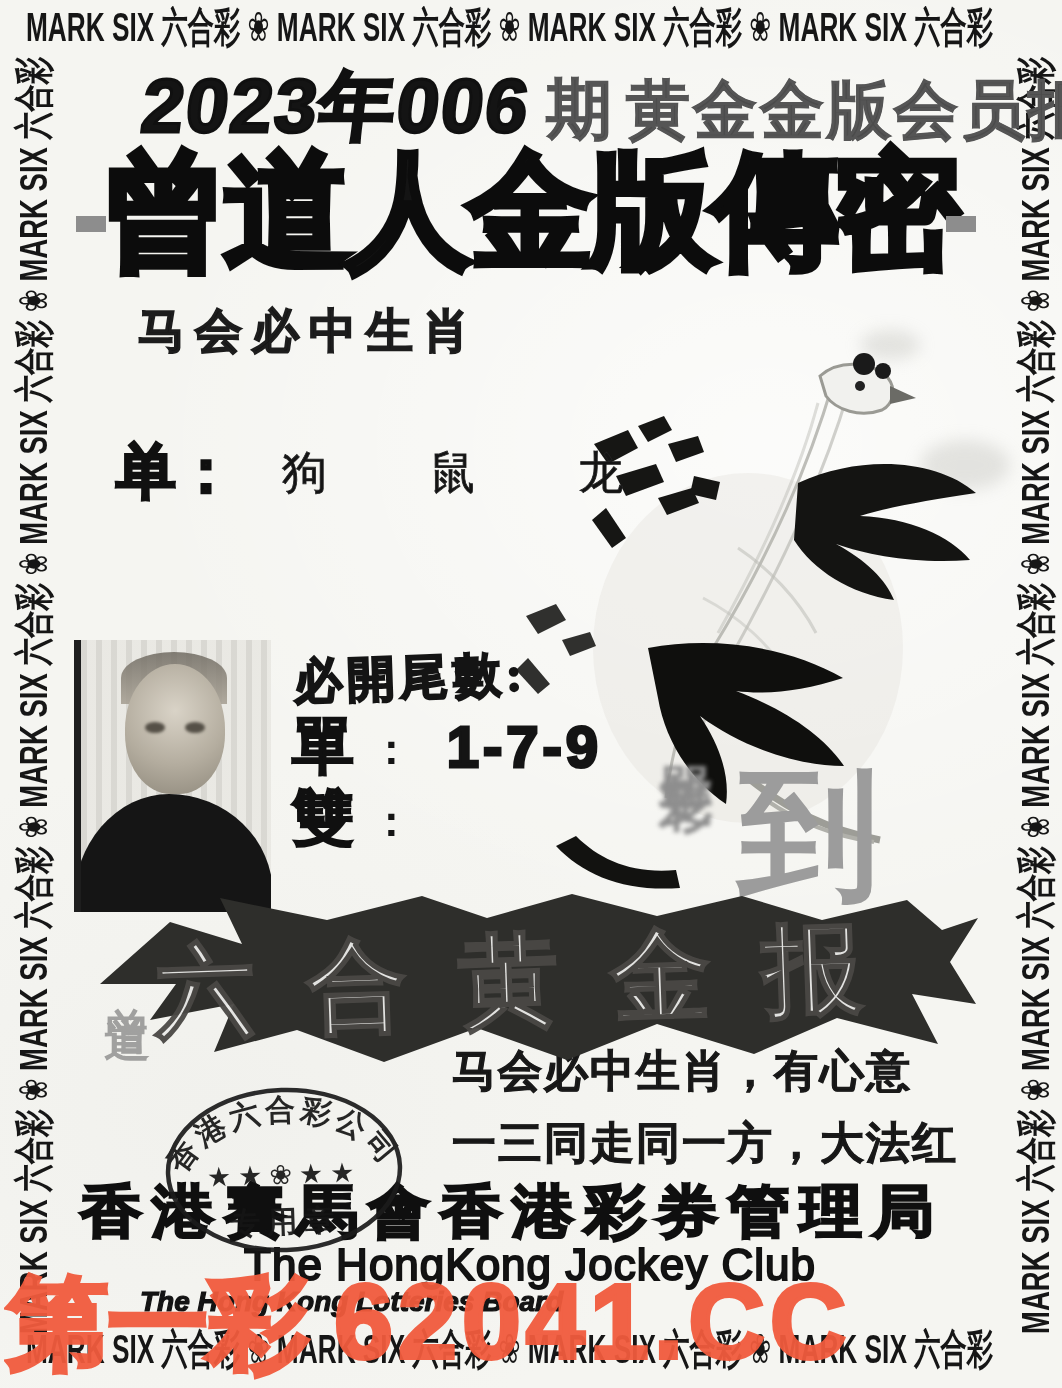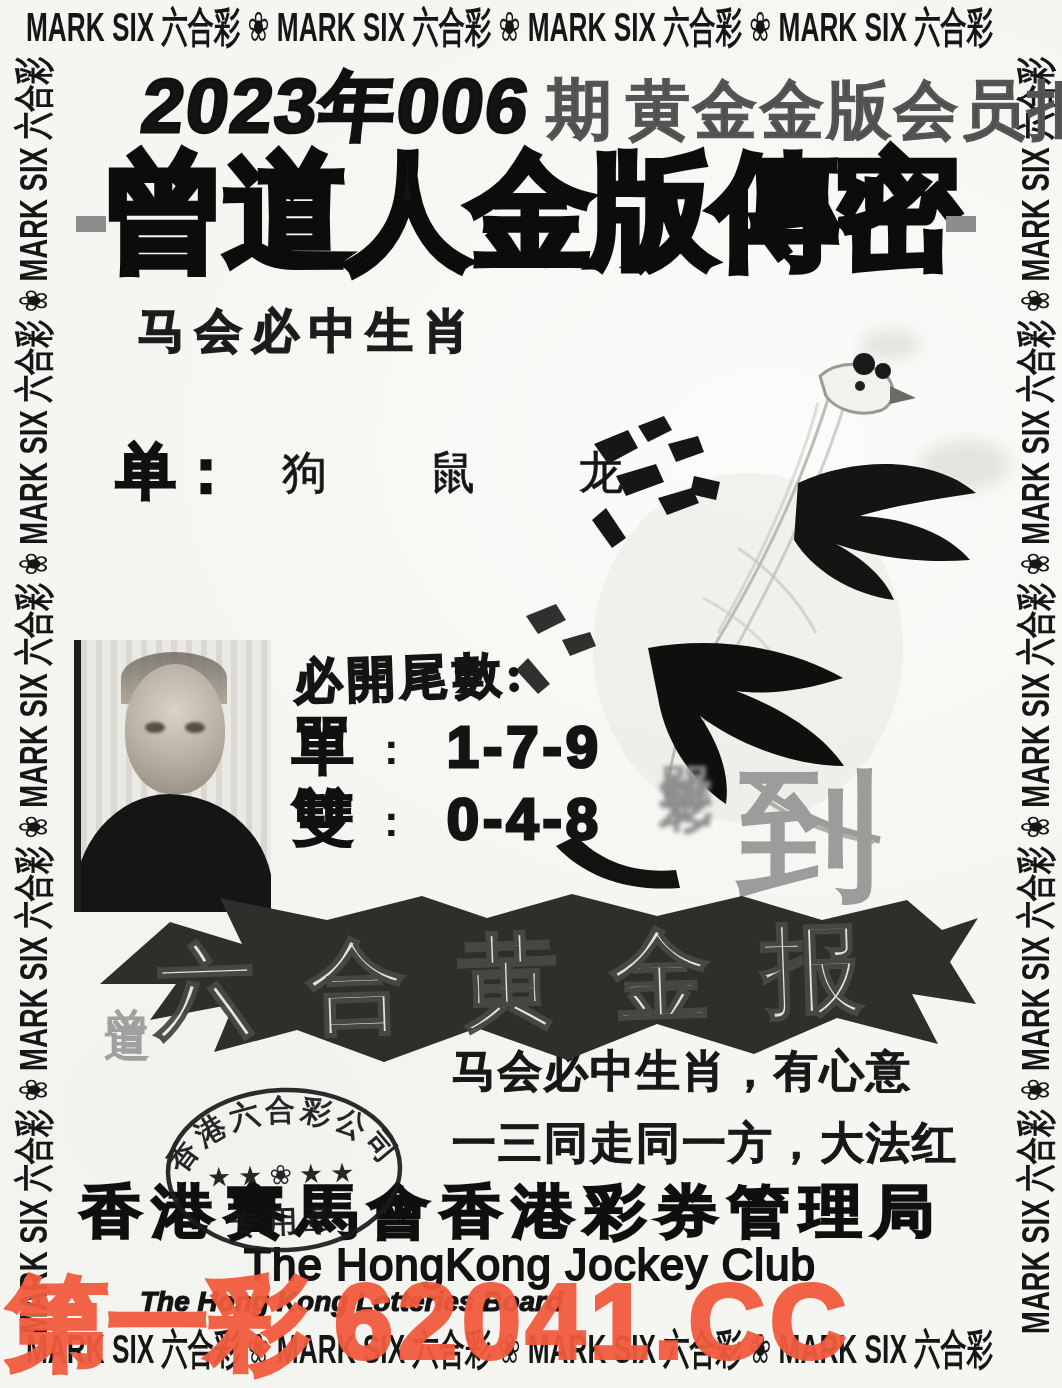--- a/index.html
+++ b/index.html
@@ -179,21 +179,20 @@
 
   <div class="tails-title">必開尾數:</div>
   <div class="tails-row tr1">
     <span class="t-label">單</span>
     <span class="t-colon">:</span>
     <span class="t-values">1-7-9</span>
   </div>
   <div class="tails-row tr2">
     <span class="t-label">雙</span>
     <span class="t-colon">:</span>
-    <span class="t-values">0-4-8</span>
   </div>
 
   <div class="blur-col">單雙彩</div>
   <div class="arrive">到</div>
 
   <svg class="banner" viewBox="0 0 892 178">
     <path d="M 8,92 L 78,30 L 150,52 L 128,6 L 235,28 L 330,4 L 395,26 L 480,2 L 565,24 L 650,4 L 730,28 L 815,8 L 850,38 L 886,26 L 858,70 L 884,112 L 820,102 L 846,152 L 745,126 L 662,162 L 565,132 L 475,168 L 385,136 L 292,170 L 205,138 L 122,160 L 142,112 L 58,128 L 84,92 Z" fill="#2e2e2b"></path>
     <text x="443" y="122" text-anchor="middle" font-size="100" font-weight="bold" letter-spacing="52" fill="#ececea" stroke="#4a4845" stroke-width="2" opacity="0.95" transform="rotate(-2 443 100)">六合黄金报</text>
   </svg>
 

